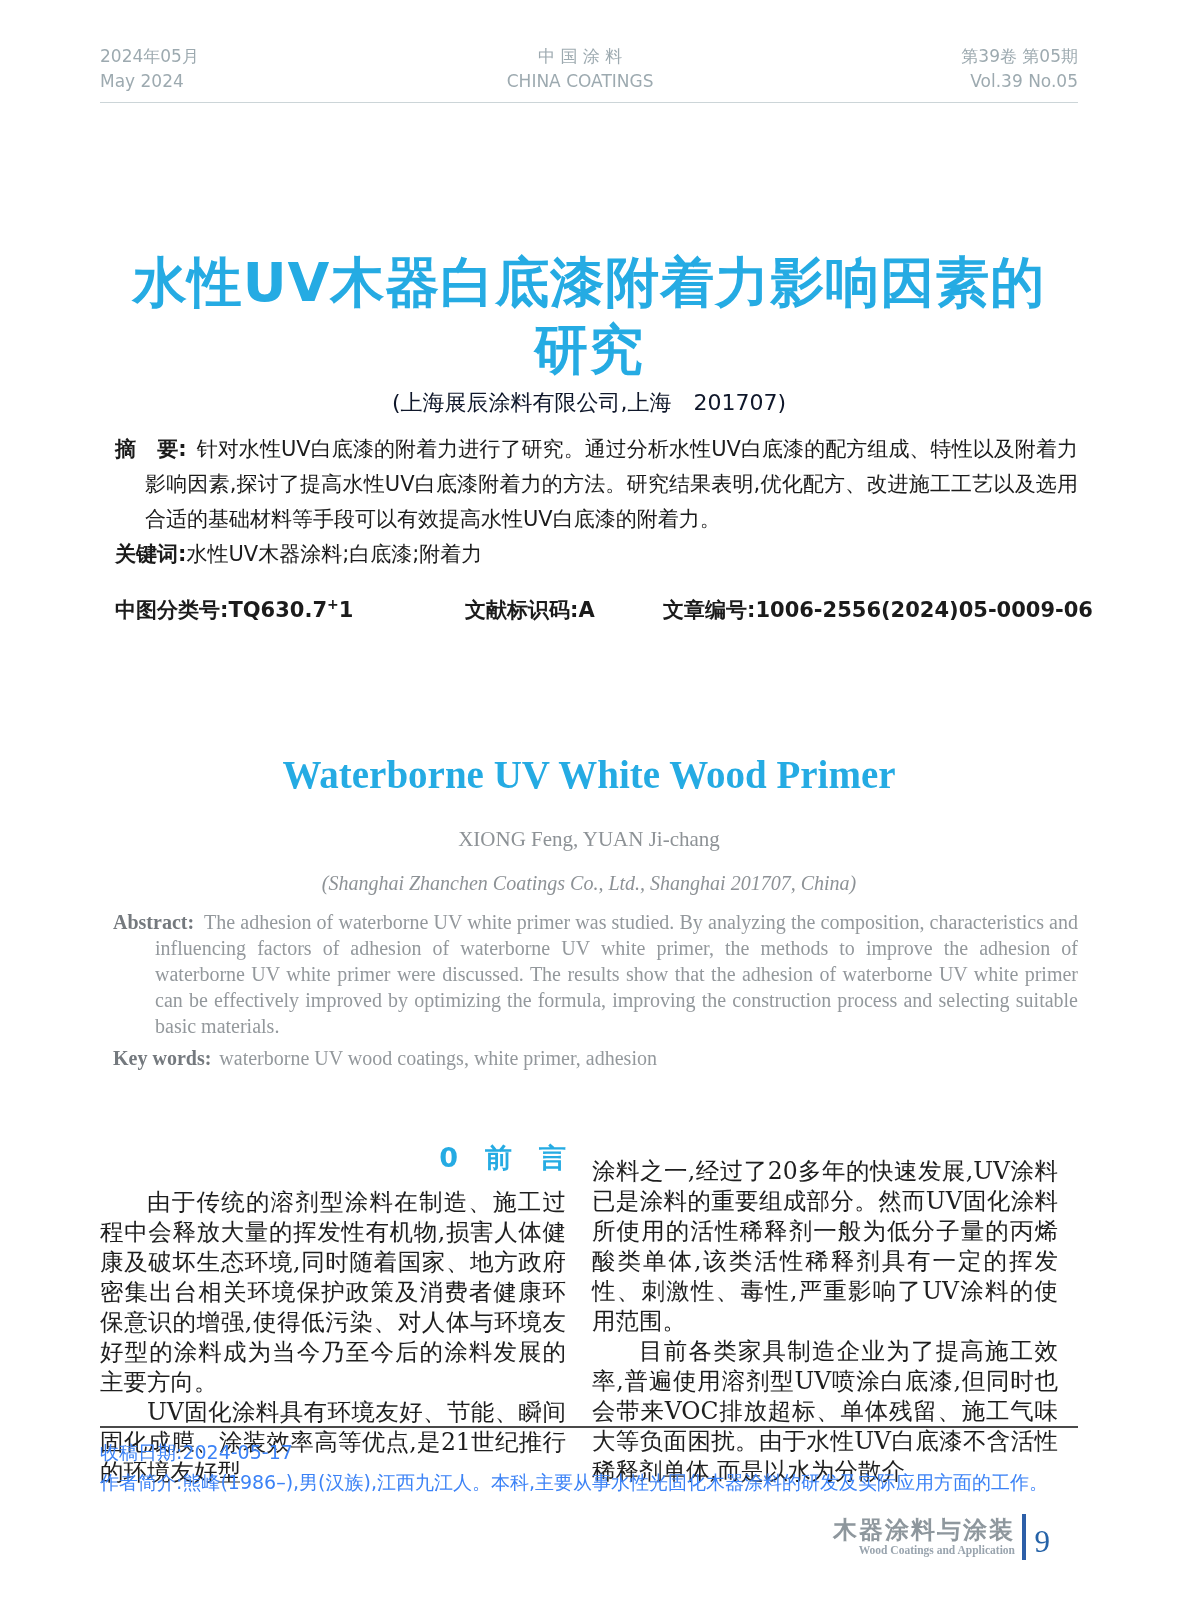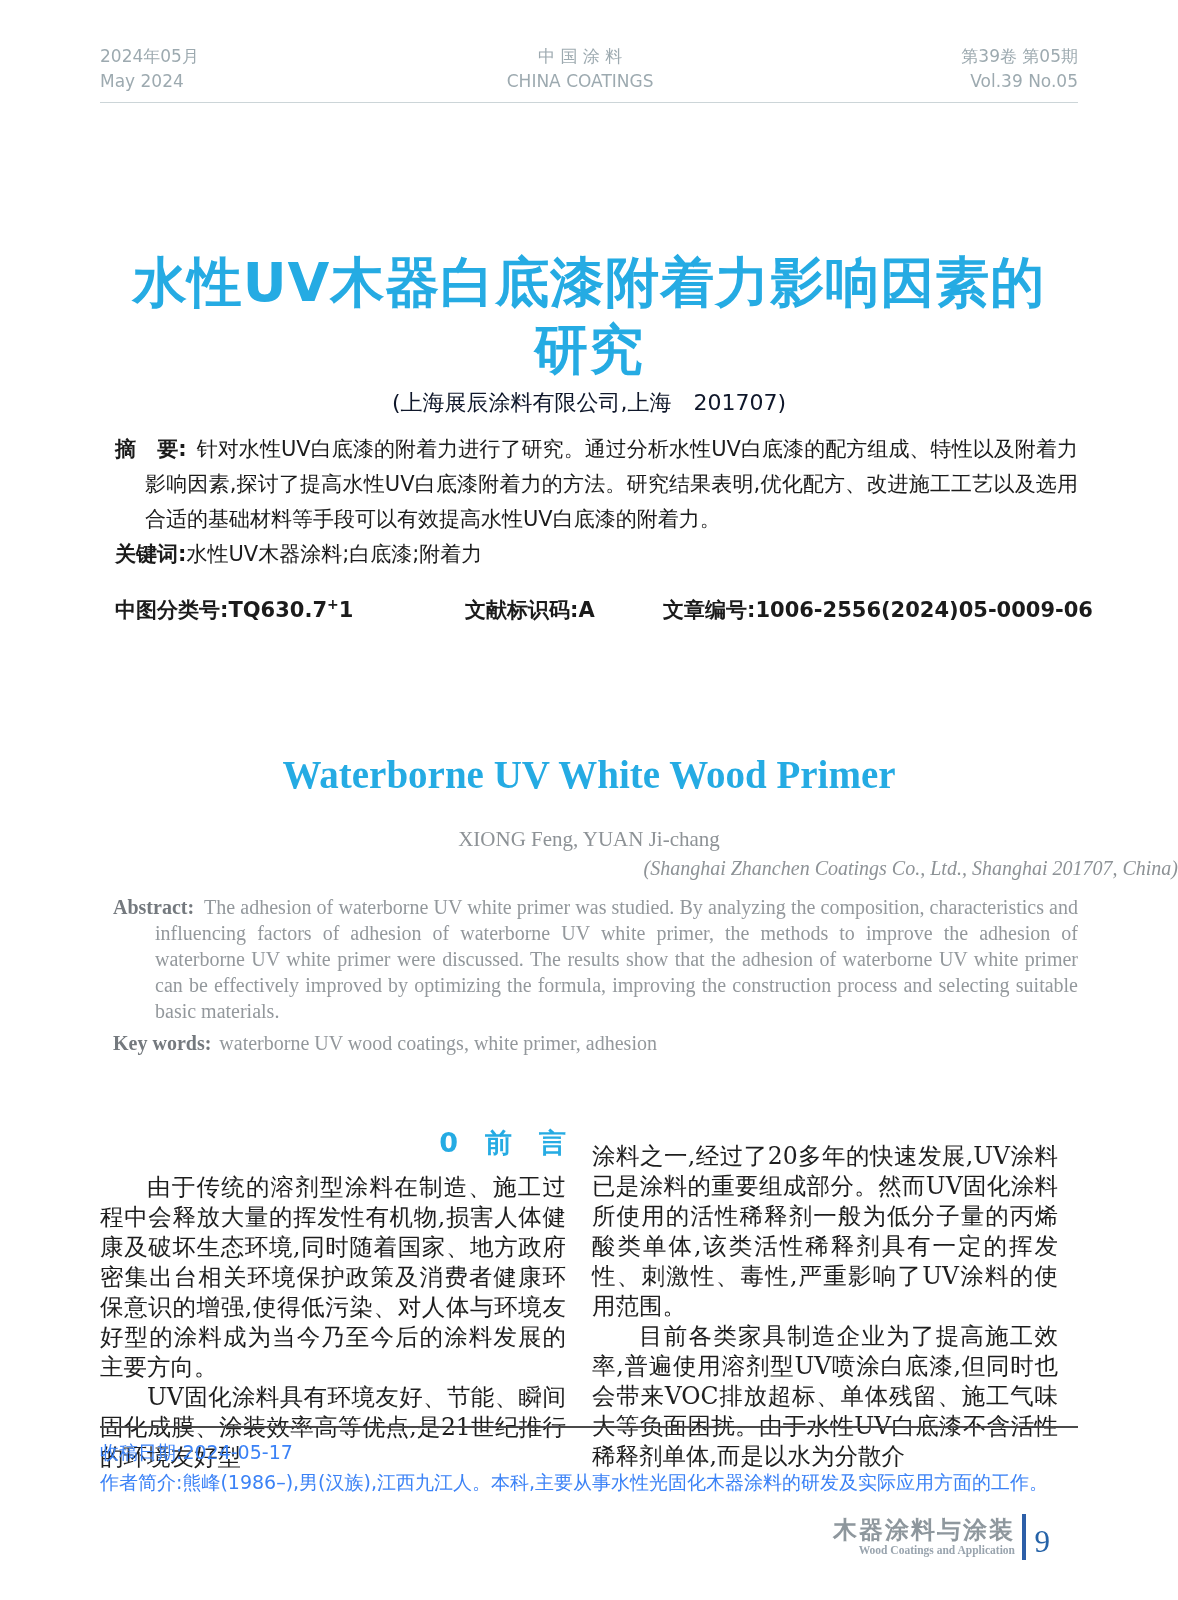--- a/index.html
+++ b/index.html
@@ -28,21 +28,21 @@
   .meta-row .m{position:absolute;top:0;white-space:nowrap;font-weight:600;margin-top:21px;}
   .m1{left:0;} .m2{left:350px;} .m3{right:-15px;}
   .meta-row sup{font-size:14px;}
   .doi{margin:4px 100px 0 115px;font-family:"Liberation Serif","DejaVu Serif",serif;
        font-size:20px;color:#1b1b1b;}
   
   .title-en{margin:82px 60px 0 60px;text-align:center;color:#25abe3;
             font-family:"Liberation Serif","DejaVu Serif",serif;
             font-size:39px;line-height:57px;font-weight:700;}
   .authors-en{margin-top:24px;text-align:center;font-size:21px;color:#8d9296;font-family:Liberation Serif, serif;}
-  .affil-en{margin-top:5px;text-align:right;font-size:20px;color:#8d9296;
+  .affil-en{margin-top:20px;text-align:center;font-size:20px;color:#8d9296;
             font-family:"Liberation Serif","DejaVu Serif",serif;font-style:italic;}
   .abs-en{margin:14px 100px 0 113px;padding-left:42px;text-indent:-42px;
           font-family:Liberation Serif, serif;
           font-size:20px;line-height:26px;text-align:justify;color:#93989c;}
   .abs-en .lbl{font-weight:700;color:#74797e;margin-right:10px;}
   .kw-en{margin:8px 100px 0 113px;font-family:"Liberation Serif","DejaVu Serif",serif;
          font-size:20px;color:#93989c;}
   .kw-en .lbl{font-weight:700;color:#74797e;margin-right:8px;}
   
   .cols{display:flex;gap:26px;margin:72px 100px 0 100px;}

